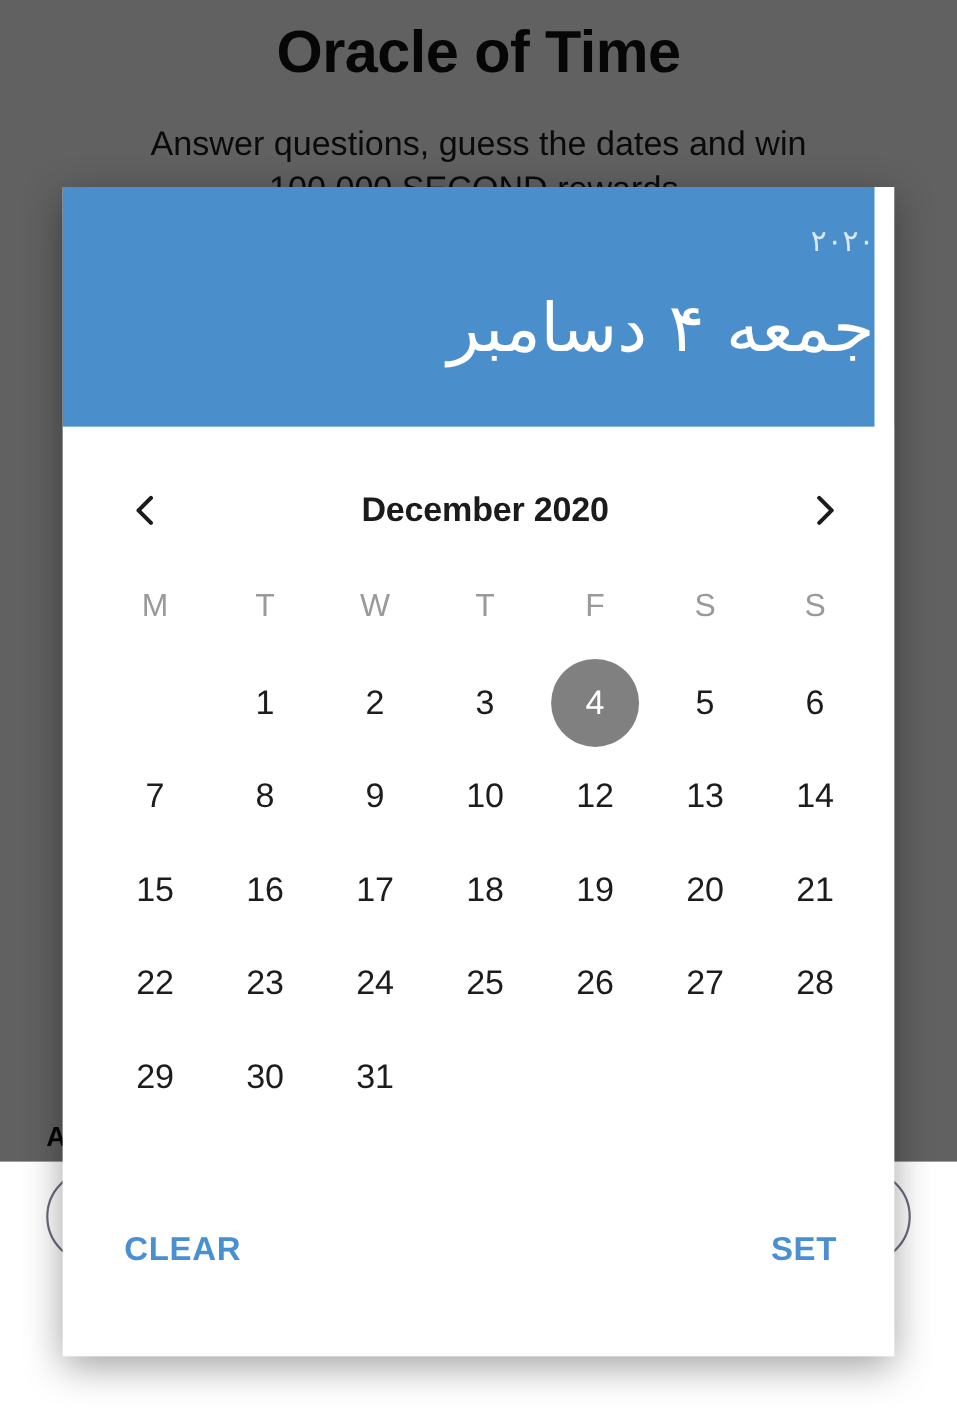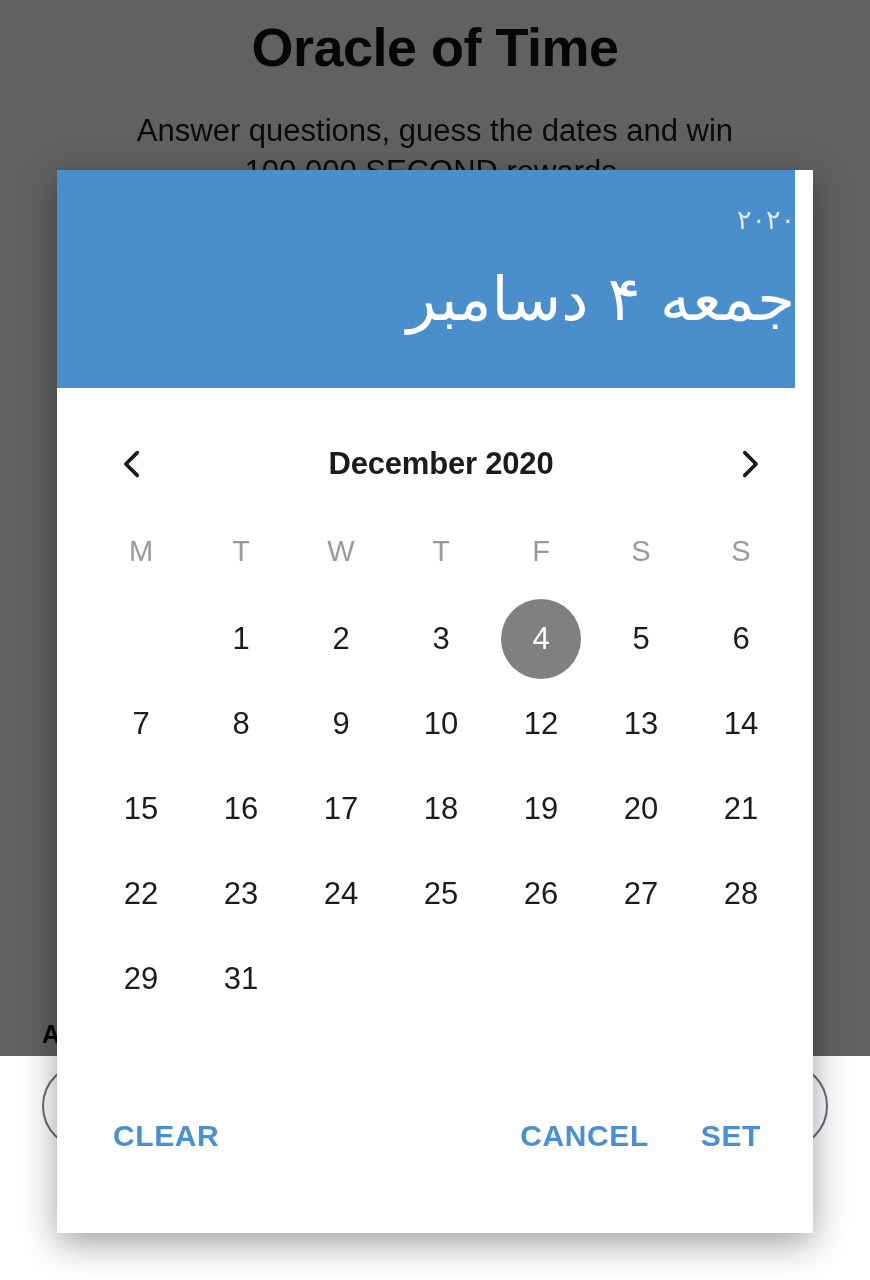--- a/index.html
+++ b/index.html
@@ -384,26 +384,28 @@
           <div class="day-cell">
             <div class="day-num">27</div>
           </div>
           <div class="day-cell">
             <div class="day-num">28</div>
           </div>
           <div class="day-cell">
             <div class="day-num">29</div>
           </div>
           <div class="day-cell">
+            <div class="day-num">30</div>
+          </div>
+          <div class="day-cell">
             <div class="day-num">31</div>
           </div>
         </div>
 
       <div class="dialog-actions">
         <button class="action-btn">CLEAR</button>
         <div class="actions-spacer"></div>
-        <button class="action-btn action-cancel">CANCEL</button>
         <button class="action-btn">SET</button>
       </div>
 
     </div>
   </div>
 </div>
 
 </body></html>

